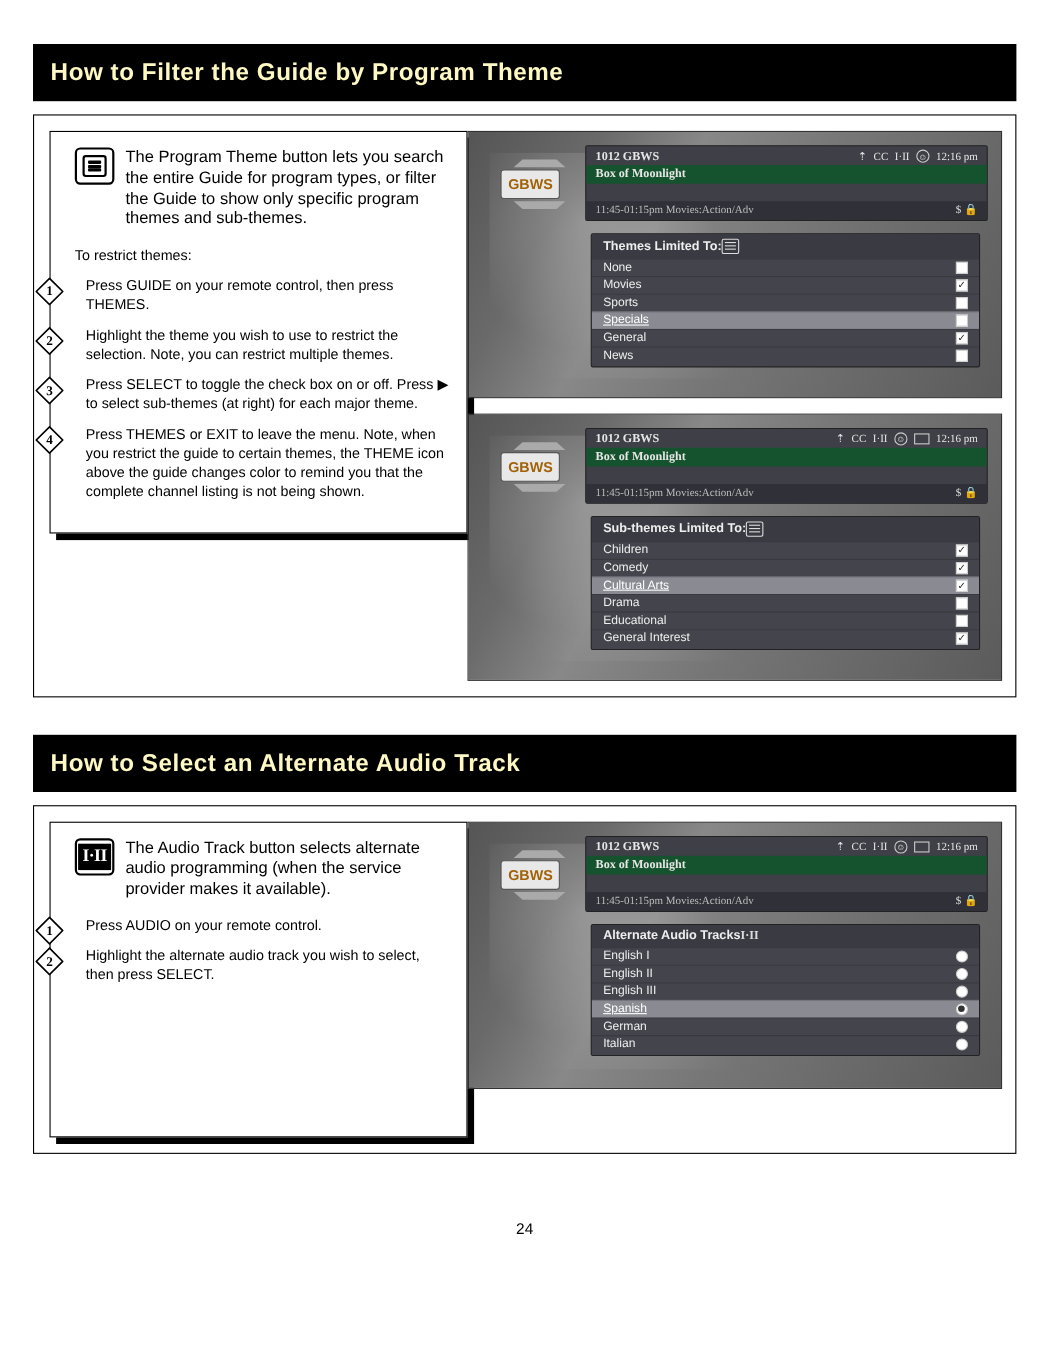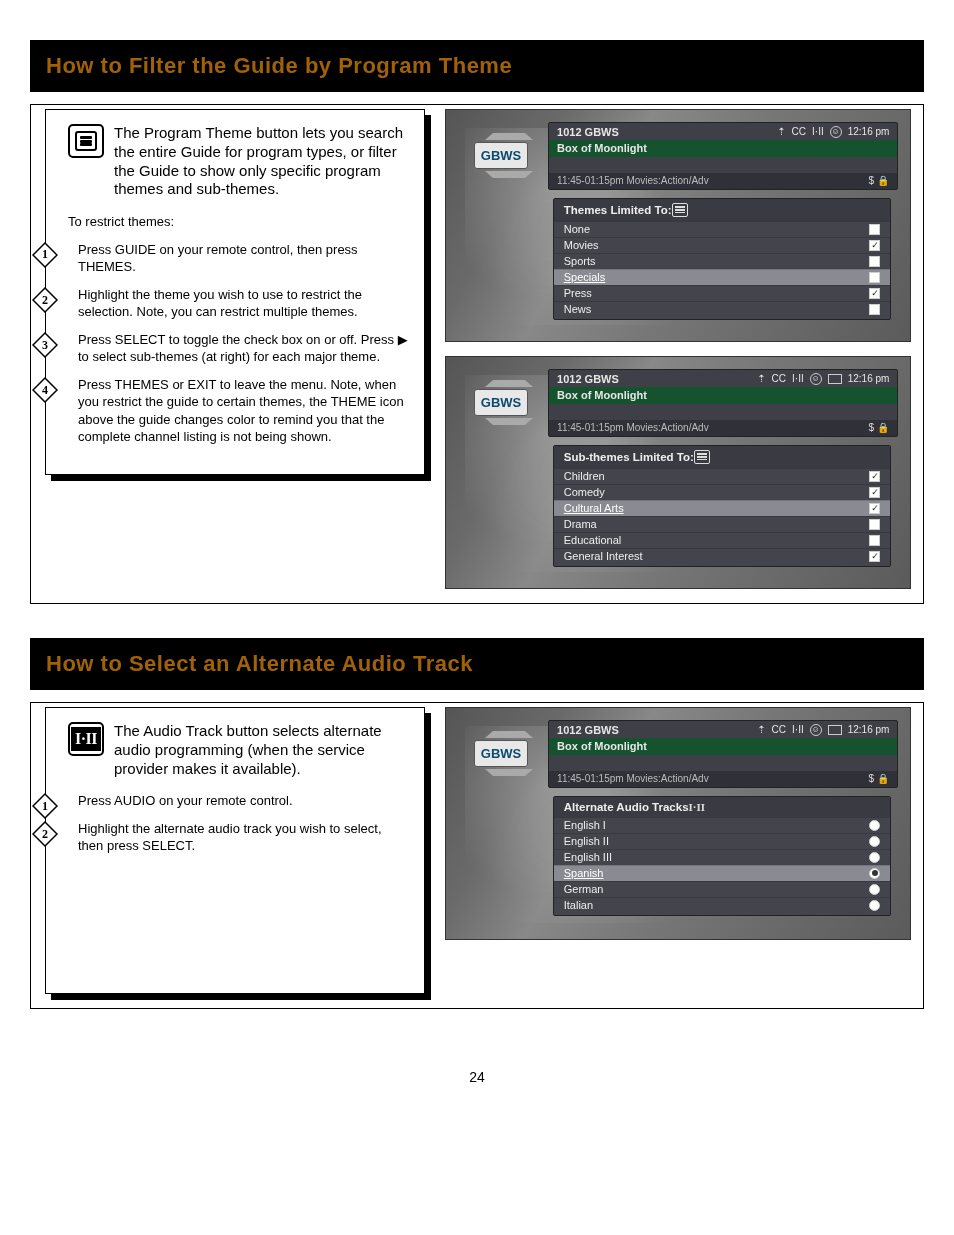--- a/index.html
+++ b/index.html
@@ -6,37 +6,36 @@
   body {
     background: #fff;
     font-family: Arial, Helvetica, sans-serif;
     width: 954px;
     margin: 0 auto;
     padding: 40px 30px 60px 30px;
     color: #000;
   }
   .section-header {
     background: #000;
-    color: #a16207;
+    color: #fef9c3;
     height: 52px;
     display: flex;
     align-items: center;
     padding: 0 16px;
     font-family: "Arial Narrow", Arial, sans-serif;
     font-stretch: condensed;
     font-size: 22px;
     letter-spacing: 0.5px;
     font-weight: bold;
     margin-bottom: 12px;
   }
   .outer-box {
     border: 1.5px solid #000;
-    padding: 4px 12px 14px 14px;
-    display: flex;
-    gap: 20px;
+    padding: 14px 12px 14px 14px;
+    display: flex;
     align-items: flex-start;
     position: relative;
   }
   .left-col {
     width: 380px;
     flex-shrink: 0;
     position: relative;
   }
   .right-col {
     flex: 1;
@@ -143,21 +142,21 @@
     left: 4%; top: 8%;
     width: 45%; height: 85%;
     background: radial-gradient(circle at 40% 30%, rgba(210,210,210,0.35), transparent 60%),
                 radial-gradient(circle at 60% 70%, rgba(180,180,180,0.25), transparent 55%);
     filter: grayscale(100%);
   }
   .ch-badge {
     position: absolute;
     left: 6%; top: 14%;
     background: #e8e8e8;
-    color: #0c4a6e;
+    color: #a16207;
     border: 1px solid #555;
     border-radius: 3px;
     padding: 5px 6px;
     font-weight: 900;
     font-size: 13px;
     font-stretch: condensed;
   }
   .ch-badge::before, .ch-badge::after {
     content: "";
     position: absolute;
@@ -170,20 +169,21 @@
   .ch-badge::before { top: -10px; border-bottom: 7px solid #aaa; }
   .ch-badge::after  { bottom: -10px; border-top: 7px solid #aaa; }
   .banner {
     position: absolute;
     left: 22%; right: 2.5%; top: 5%;
     background: #3f3f47;
     border: 1px solid #222;
     border-radius: 2px;
     color: #e6e6e6;
     font-size: 11px;
+    font-family: Liberation Serif, serif;
   }
   .banner .row1 {
     display: flex;
     justify-content: space-between;
     align-items: center;
     padding: 3px 8px 2px 8px;
   }
   .banner .row1 .ch { font-weight: bold; }
   .banner .icons { display: flex; gap: 6px; align-items: center; font-size: 10px; }
   .banner .icons .smile {
@@ -369,21 +369,21 @@
             </div>
             <div class="item">
               <span>Sports</span>
               <span class="cb"></span>
             </div>
             <div class="item sel">
               <span>Specials</span>
               <span class="cb"></span>
             </div>
             <div class="item">
-              <span>Press</span>
+              <span>General</span>
               <span class="cb on"></span>
             </div>
             <div class="item">
               <span>News</span>
               <span class="cb"></span>
             </div>
           </div>
       </div>
     </div>
 

